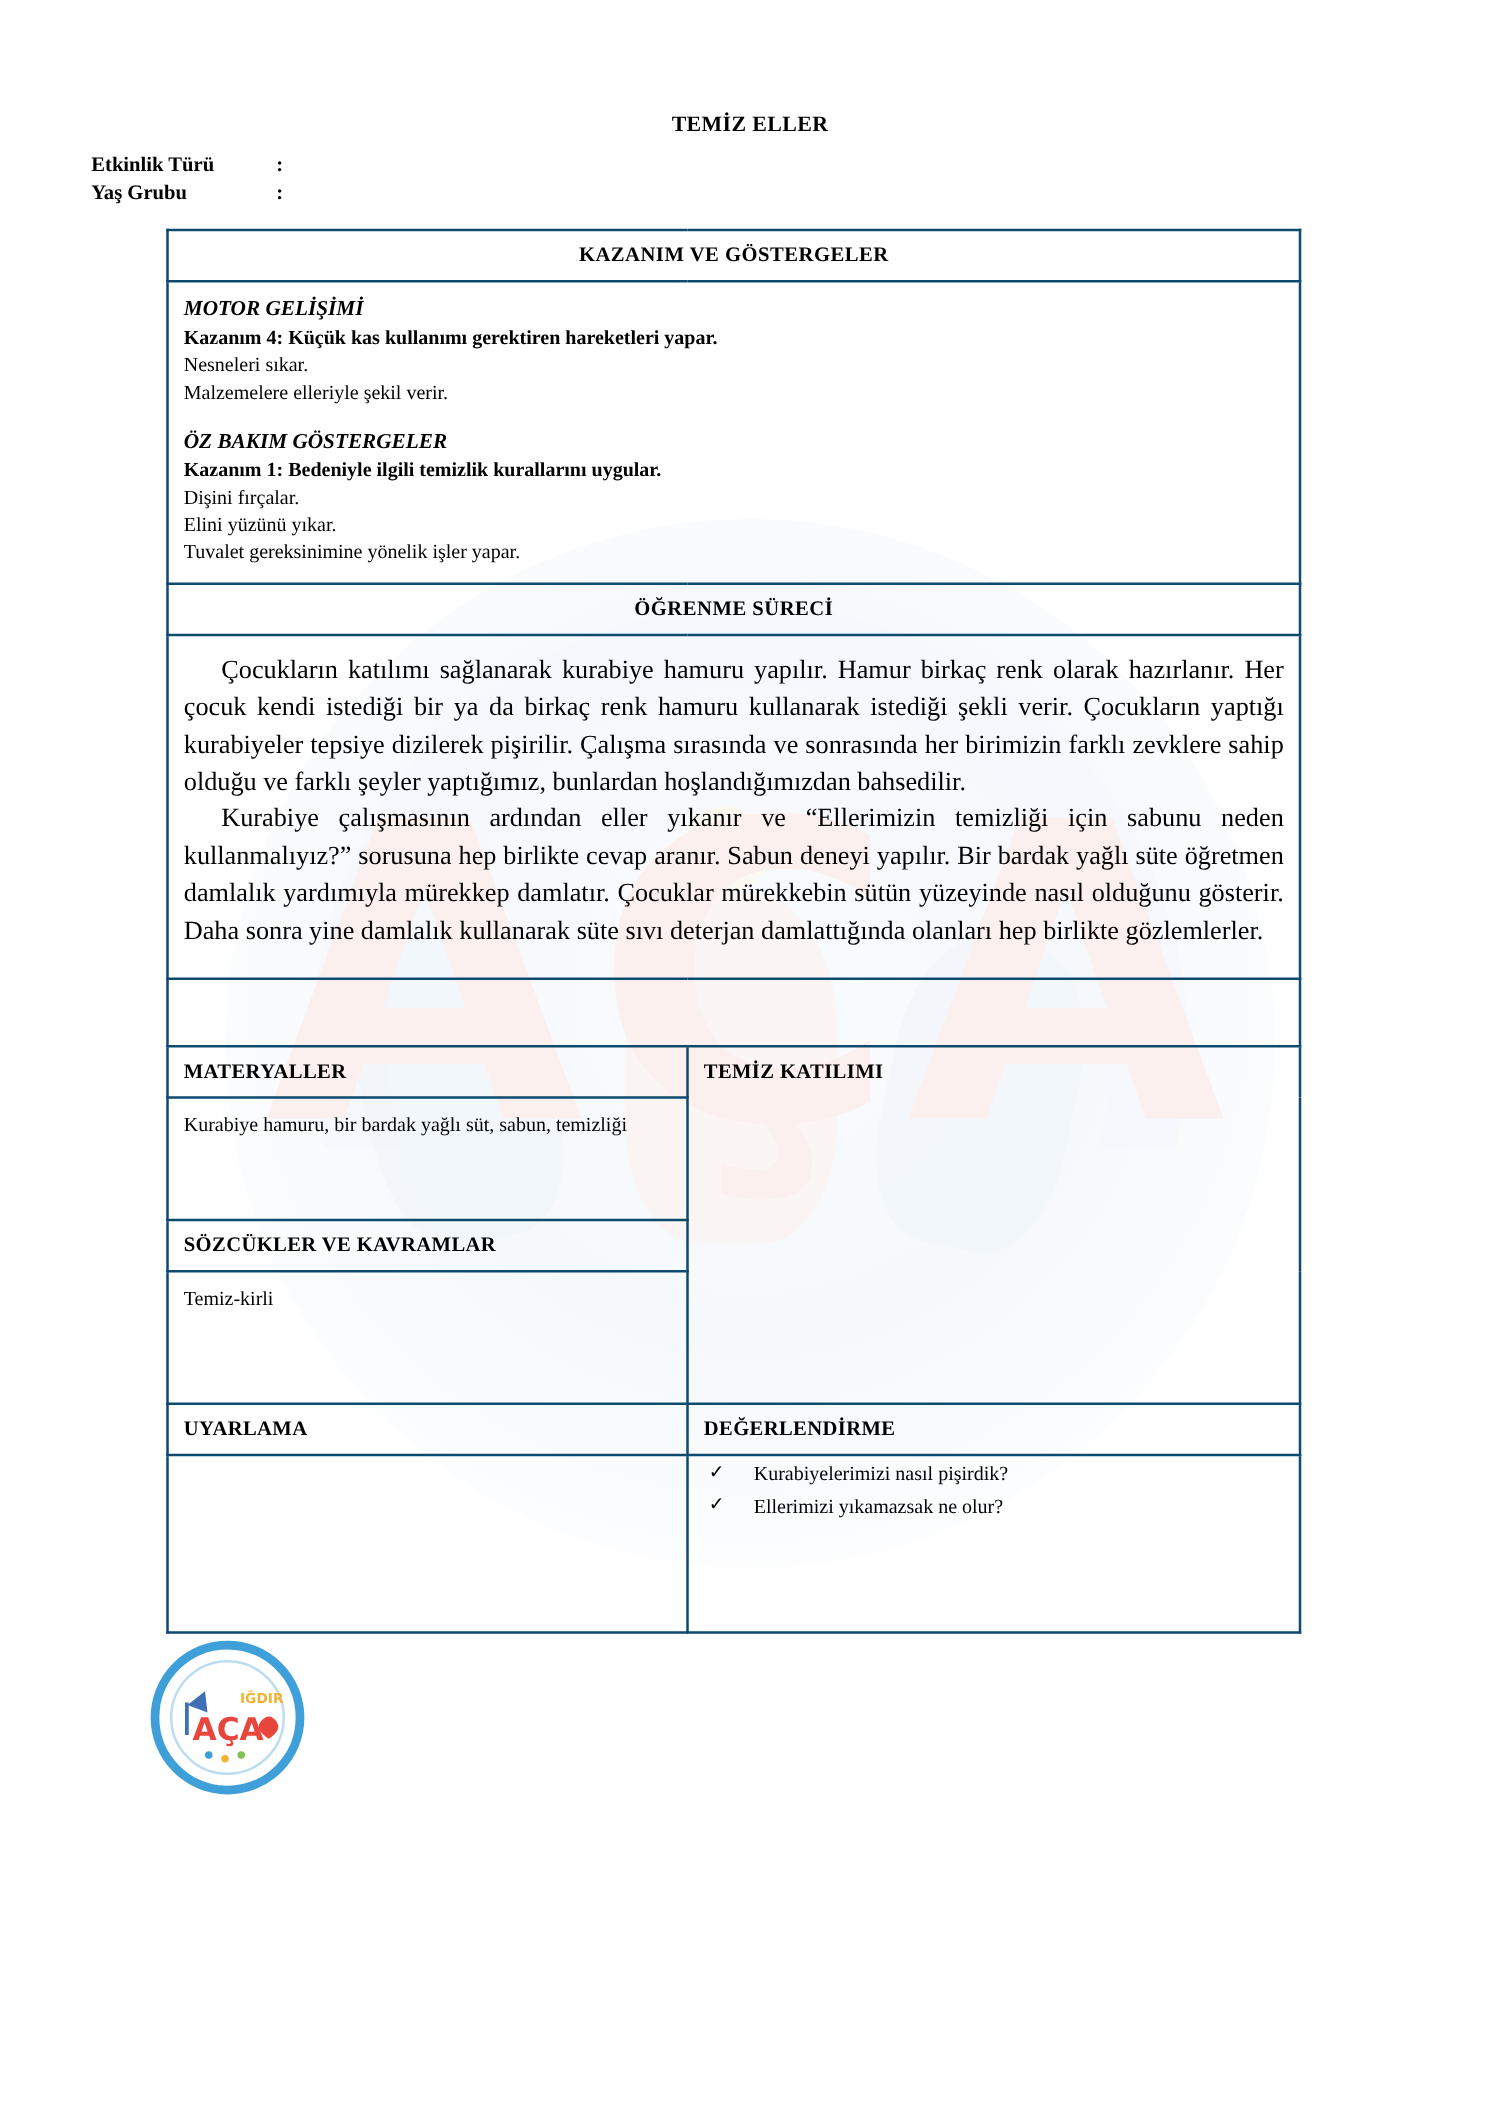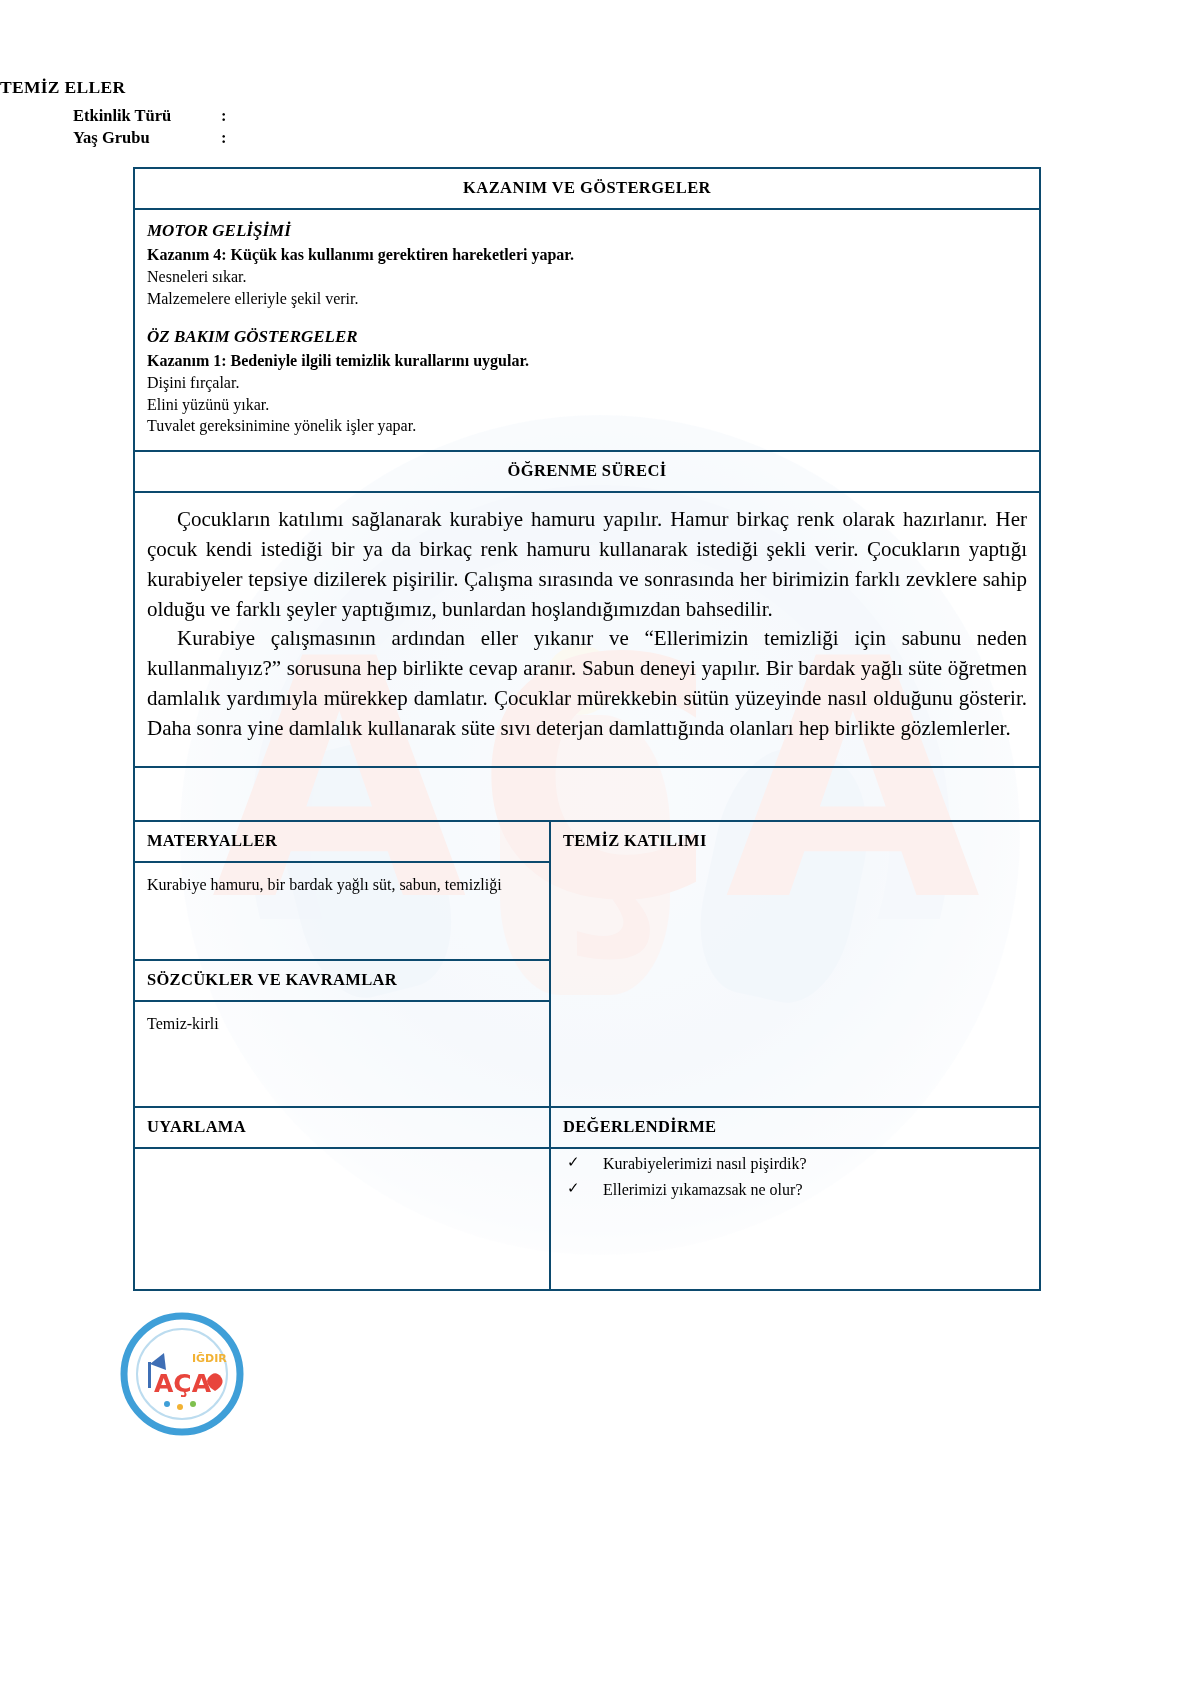--- a/index.html
+++ b/index.html
@@ -72,24 +72,25 @@
   .wm-hand.yellow { background: #fbe9bf; }
 
   
   .content {
     position: relative;
     z-index: 2;
     padding: 0;
   }
 
   .doc-title {
+    text-align: center;
     font-weight: bold;
     font-size: 17.5px;
     letter-spacing: 0.3px;
-    margin: 0;
+    margin: 12px;
     padding-top: 78px;
     line-height: 1.1;
   }
 
   .meta {
     margin: 8px 0 0 0;
     padding-left: 73px;
     font-size: 16.5px;
     line-height: 1.32;
   }

